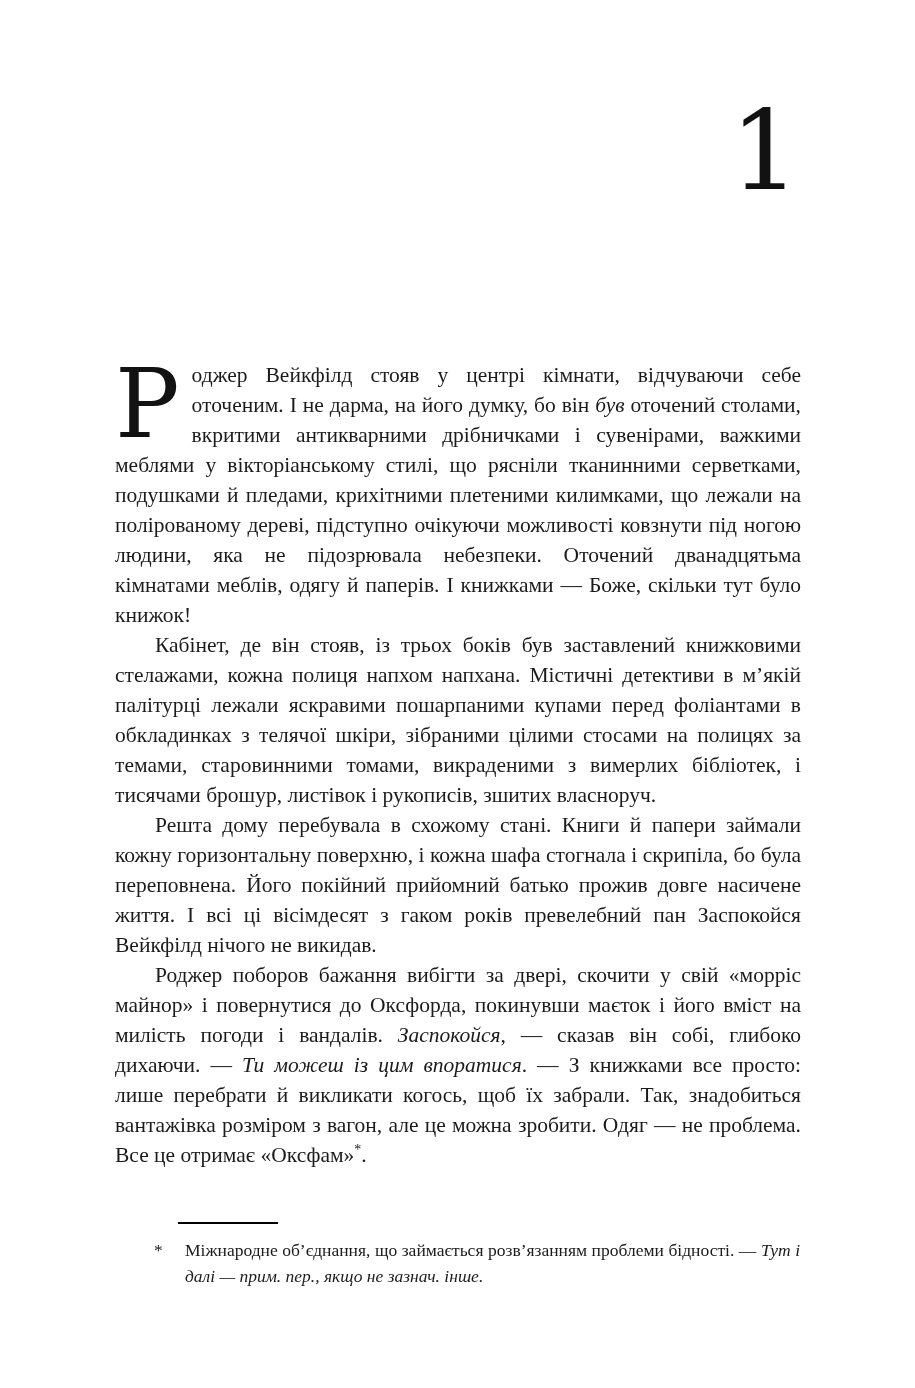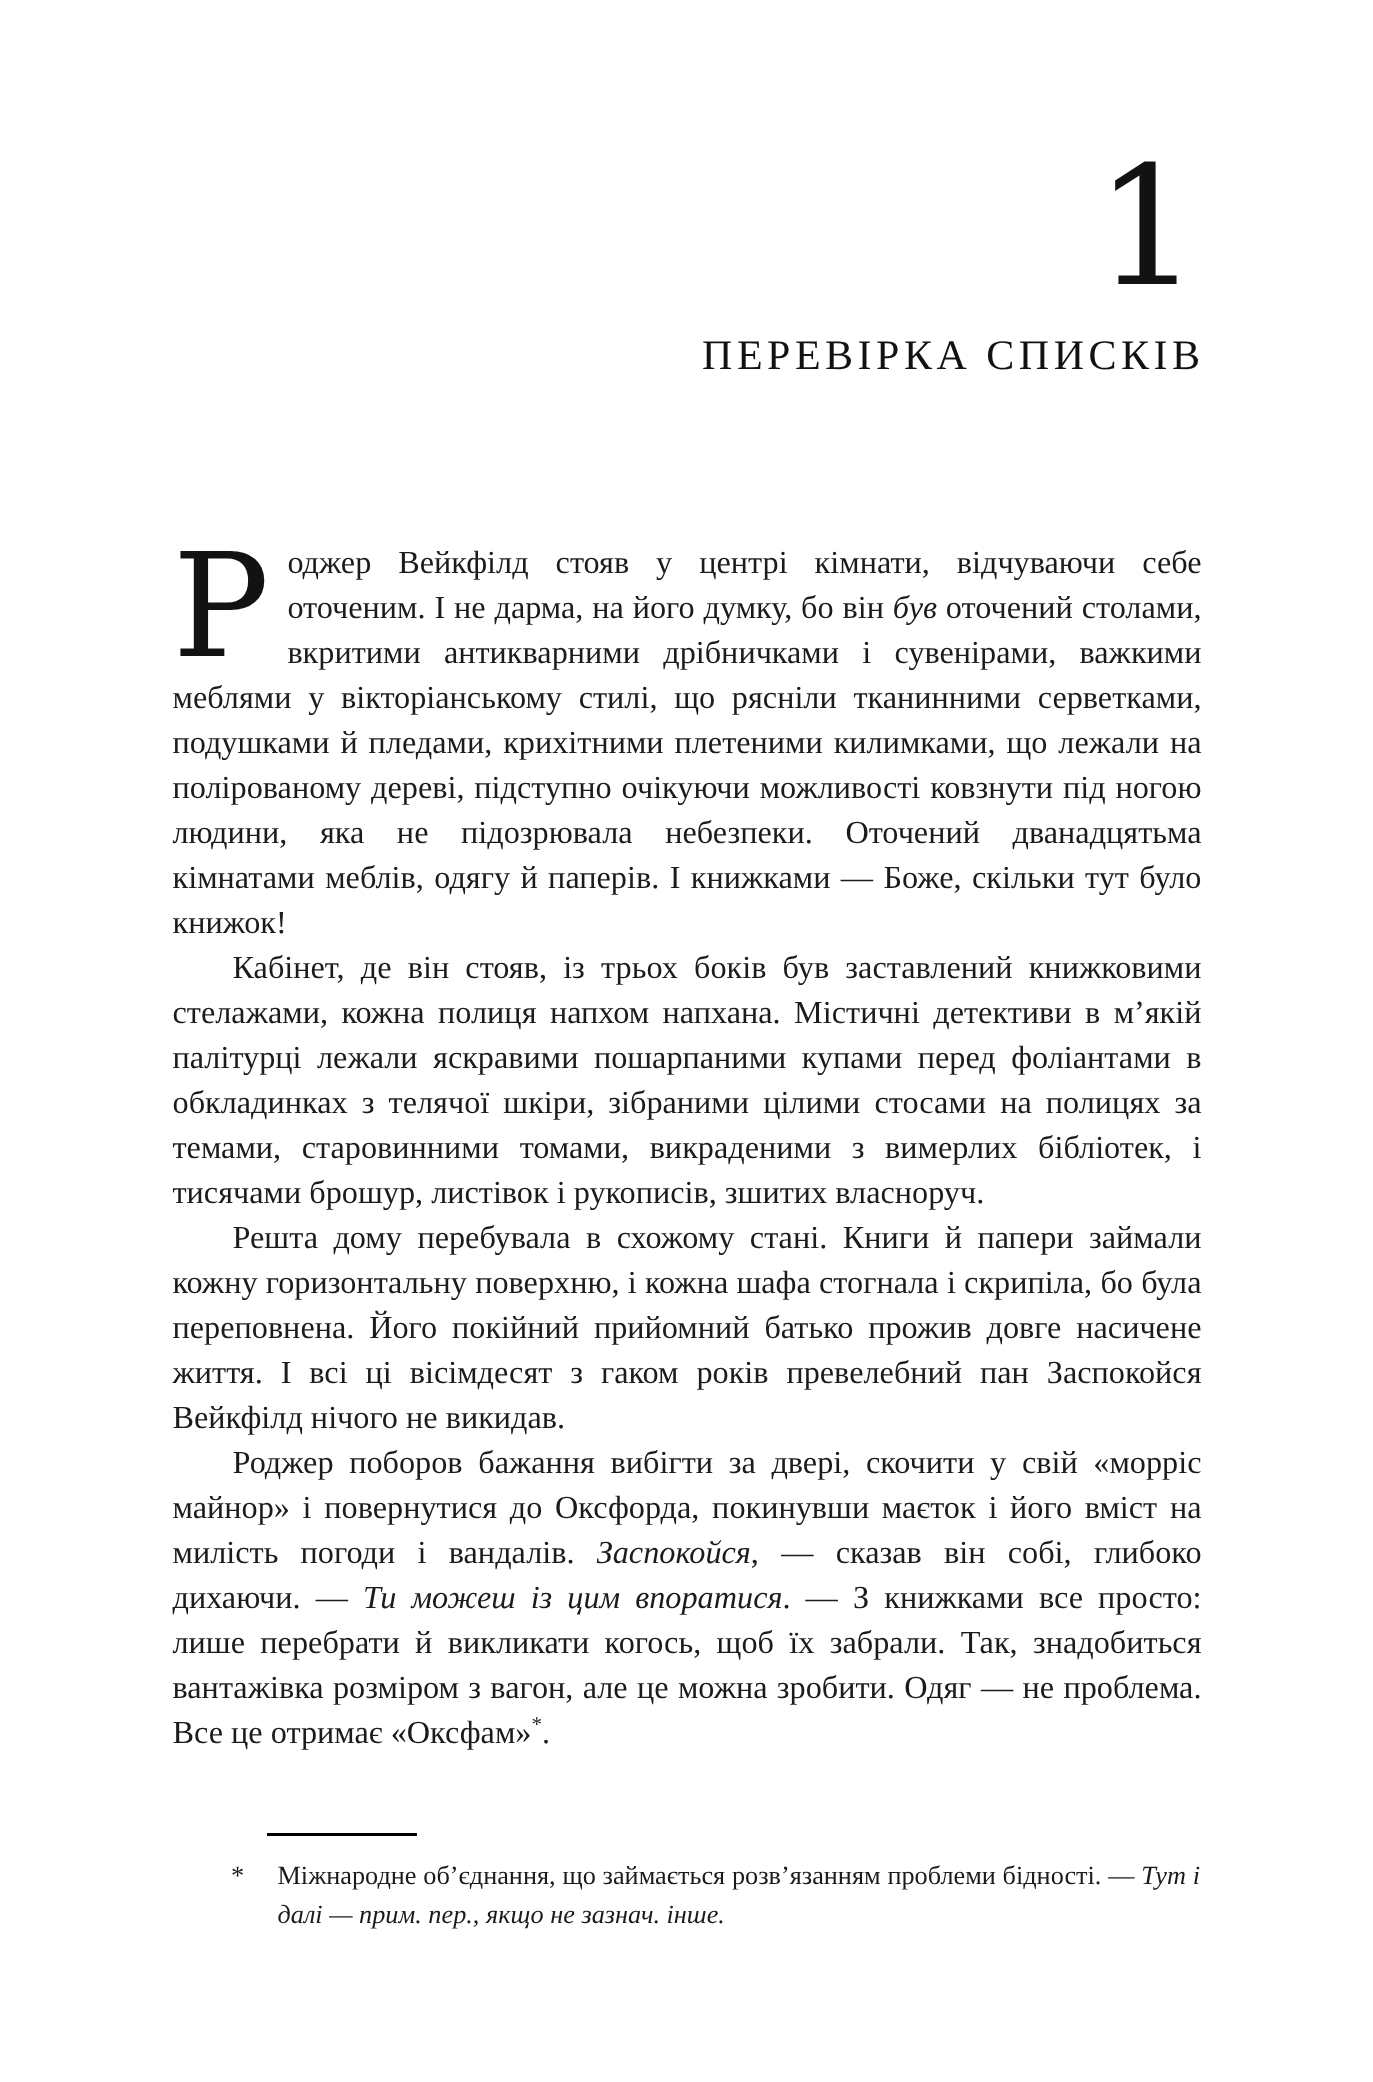--- a/index.html
+++ b/index.html
@@ -82,21 +82,20 @@
     top: 0;
   }
 </style>
 </head>
 <body>
 
 <div class="page">
 
   <header class="chapter-header">
     <div class="chapter-number">1</div>
-    <h1 class="chapter-title">ПЕРЕВІРКА СПИСКІВ</h1>
   </header>
 
   <main class="body-text">
       <p class="para first"><span class="drop-cap">Р</span><span>оджер Вейкфілд стояв у центрі кімнати, відчуваючи себе оточеним. І не дарма, на його думку, бо він </span><em>був</em><span> оточений столами, вкритими антикварними дрібничками і сувенірами, важкими меблями у вікторіанському стилі, що рясніли тканинними серветками, подушками й пледами, крихітними плетеними килимками, що лежали на полірованому дереві, підступно очікуючи можливості ковзнути під ногою людини, яка не підозрювала небезпеки. Оточений дванадцятьма кімнатами меблів, одягу й паперів. І книжками — Боже, скільки тут було книжок!</span></p>
       <p class="para"><span>Кабінет, де він стояв, із трьох боків був заставлений книжковими стелажами, кожна полиця напхом напхана. Містичні детективи в м’якій палітурці лежали яскравими пошарпаними купами перед фоліантами в обкладинках з телячої шкіри, зібраними цілими стосами на полицях за темами, старовинними томами, викраденими з вимерлих бібліотек, і тисячами брошур, листівок і рукописів, зшитих власноруч.</span></p>
       <p class="para"><span>Решта дому перебувала в схожому стані. Книги й папери займали кожну горизонтальну поверхню, і кожна шафа стогнала і скрипіла, бо була переповнена. Його покійний прийомний батько прожив довге насичене життя. І всі ці вісімдесят з гаком років превелебний пан Заспокойся Вейкфілд нічого не викидав.</span></p>
       <p class="para"><span>Роджер поборов бажання вибігти за двері, скочити у свій «морріс майнор» і повернутися до Оксфорда, покинувши маєток і його вміст на милість погоди і вандалів. </span><em>Заспокойся</em><span>, — сказав він собі, глибоко дихаючи. — </span><em>Ти можеш із цим впоратися</em><span>. — З книжками все просто: лише перебрати й викликати когось, щоб їх забрали. Так, знадобиться вантажівка розміром з вагон, але це можна зробити. Одяг — не проблема. Все це отримає «Оксфам»</span><sup>*</sup><span>.</span></p>
     </main>
 
   <footer class="footnote">

